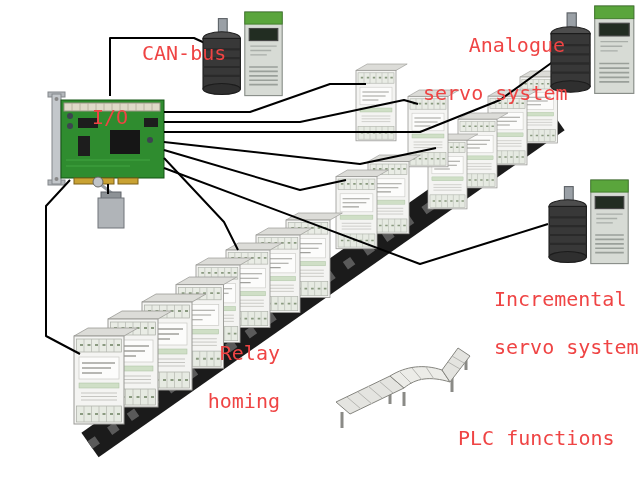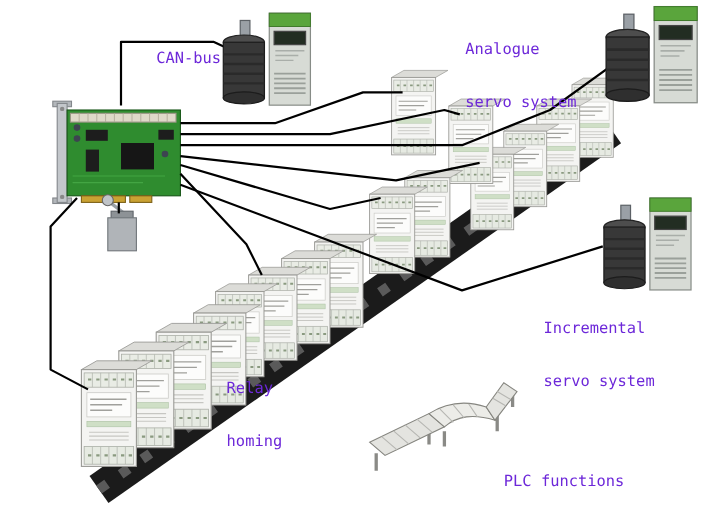--- a/index.html
+++ b/index.html
@@ -1,20 +1,20 @@
 <!DOCTYPE html>
 <html><head>
 <meta charset="utf-8">
 <style>
   html,body{margin:0;padding:0;background:#fff;}
   #canvas{position:relative;width:640px;height:480px;background:#fff;overflow:hidden;
           font-family:"DejaVu Sans Mono", monospace;}
   #diagram-svg{position:absolute;left:0;top:0;}
-  .label{position:absolute;font-size:14px;line-height:16px;color:#6d28d9;white-space:pre;}
-  .center{text-align:left;}
+  .label{position:absolute;font-size:20px;line-height:16px;color:#ef4444;white-space:pre;}
+  .center{text-align:right;}
 </style>
 </head>
 <body>
 
 <div id="canvas">
 
   <svg id="diagram-svg" width="640" height="480" viewBox="0 0 640 480">
     <defs>
       <g id="din-module">
         <polygon points="0,8 14,0 64,0 50,8" fill="#dcdcd8" stroke="#9a9a96" stroke-width="0.8"></polygon>
@@ -132,20 +132,23 @@
 
   <div class="label" style="left:142px;top:13px;">
     <div>CAN-bus</div>
   </div>
 
   <div class="label center" style="left:423px;top:5px;width:142px;">
     <div>Analogue</div>
     <div>servo system</div>
   </div>
 
+  <div class="label" style="left:92px;top:77px;">
+    <div>I/O</div>
+  </div>
 
 
 
   <div class="label center" style="left:206px;top:313px;width:74px;">
     <div>Relay</div>
     <div>homing</div>
   </div>
 
 
   <div class="label center" style="left:494px;top:259px;width:132px;">

